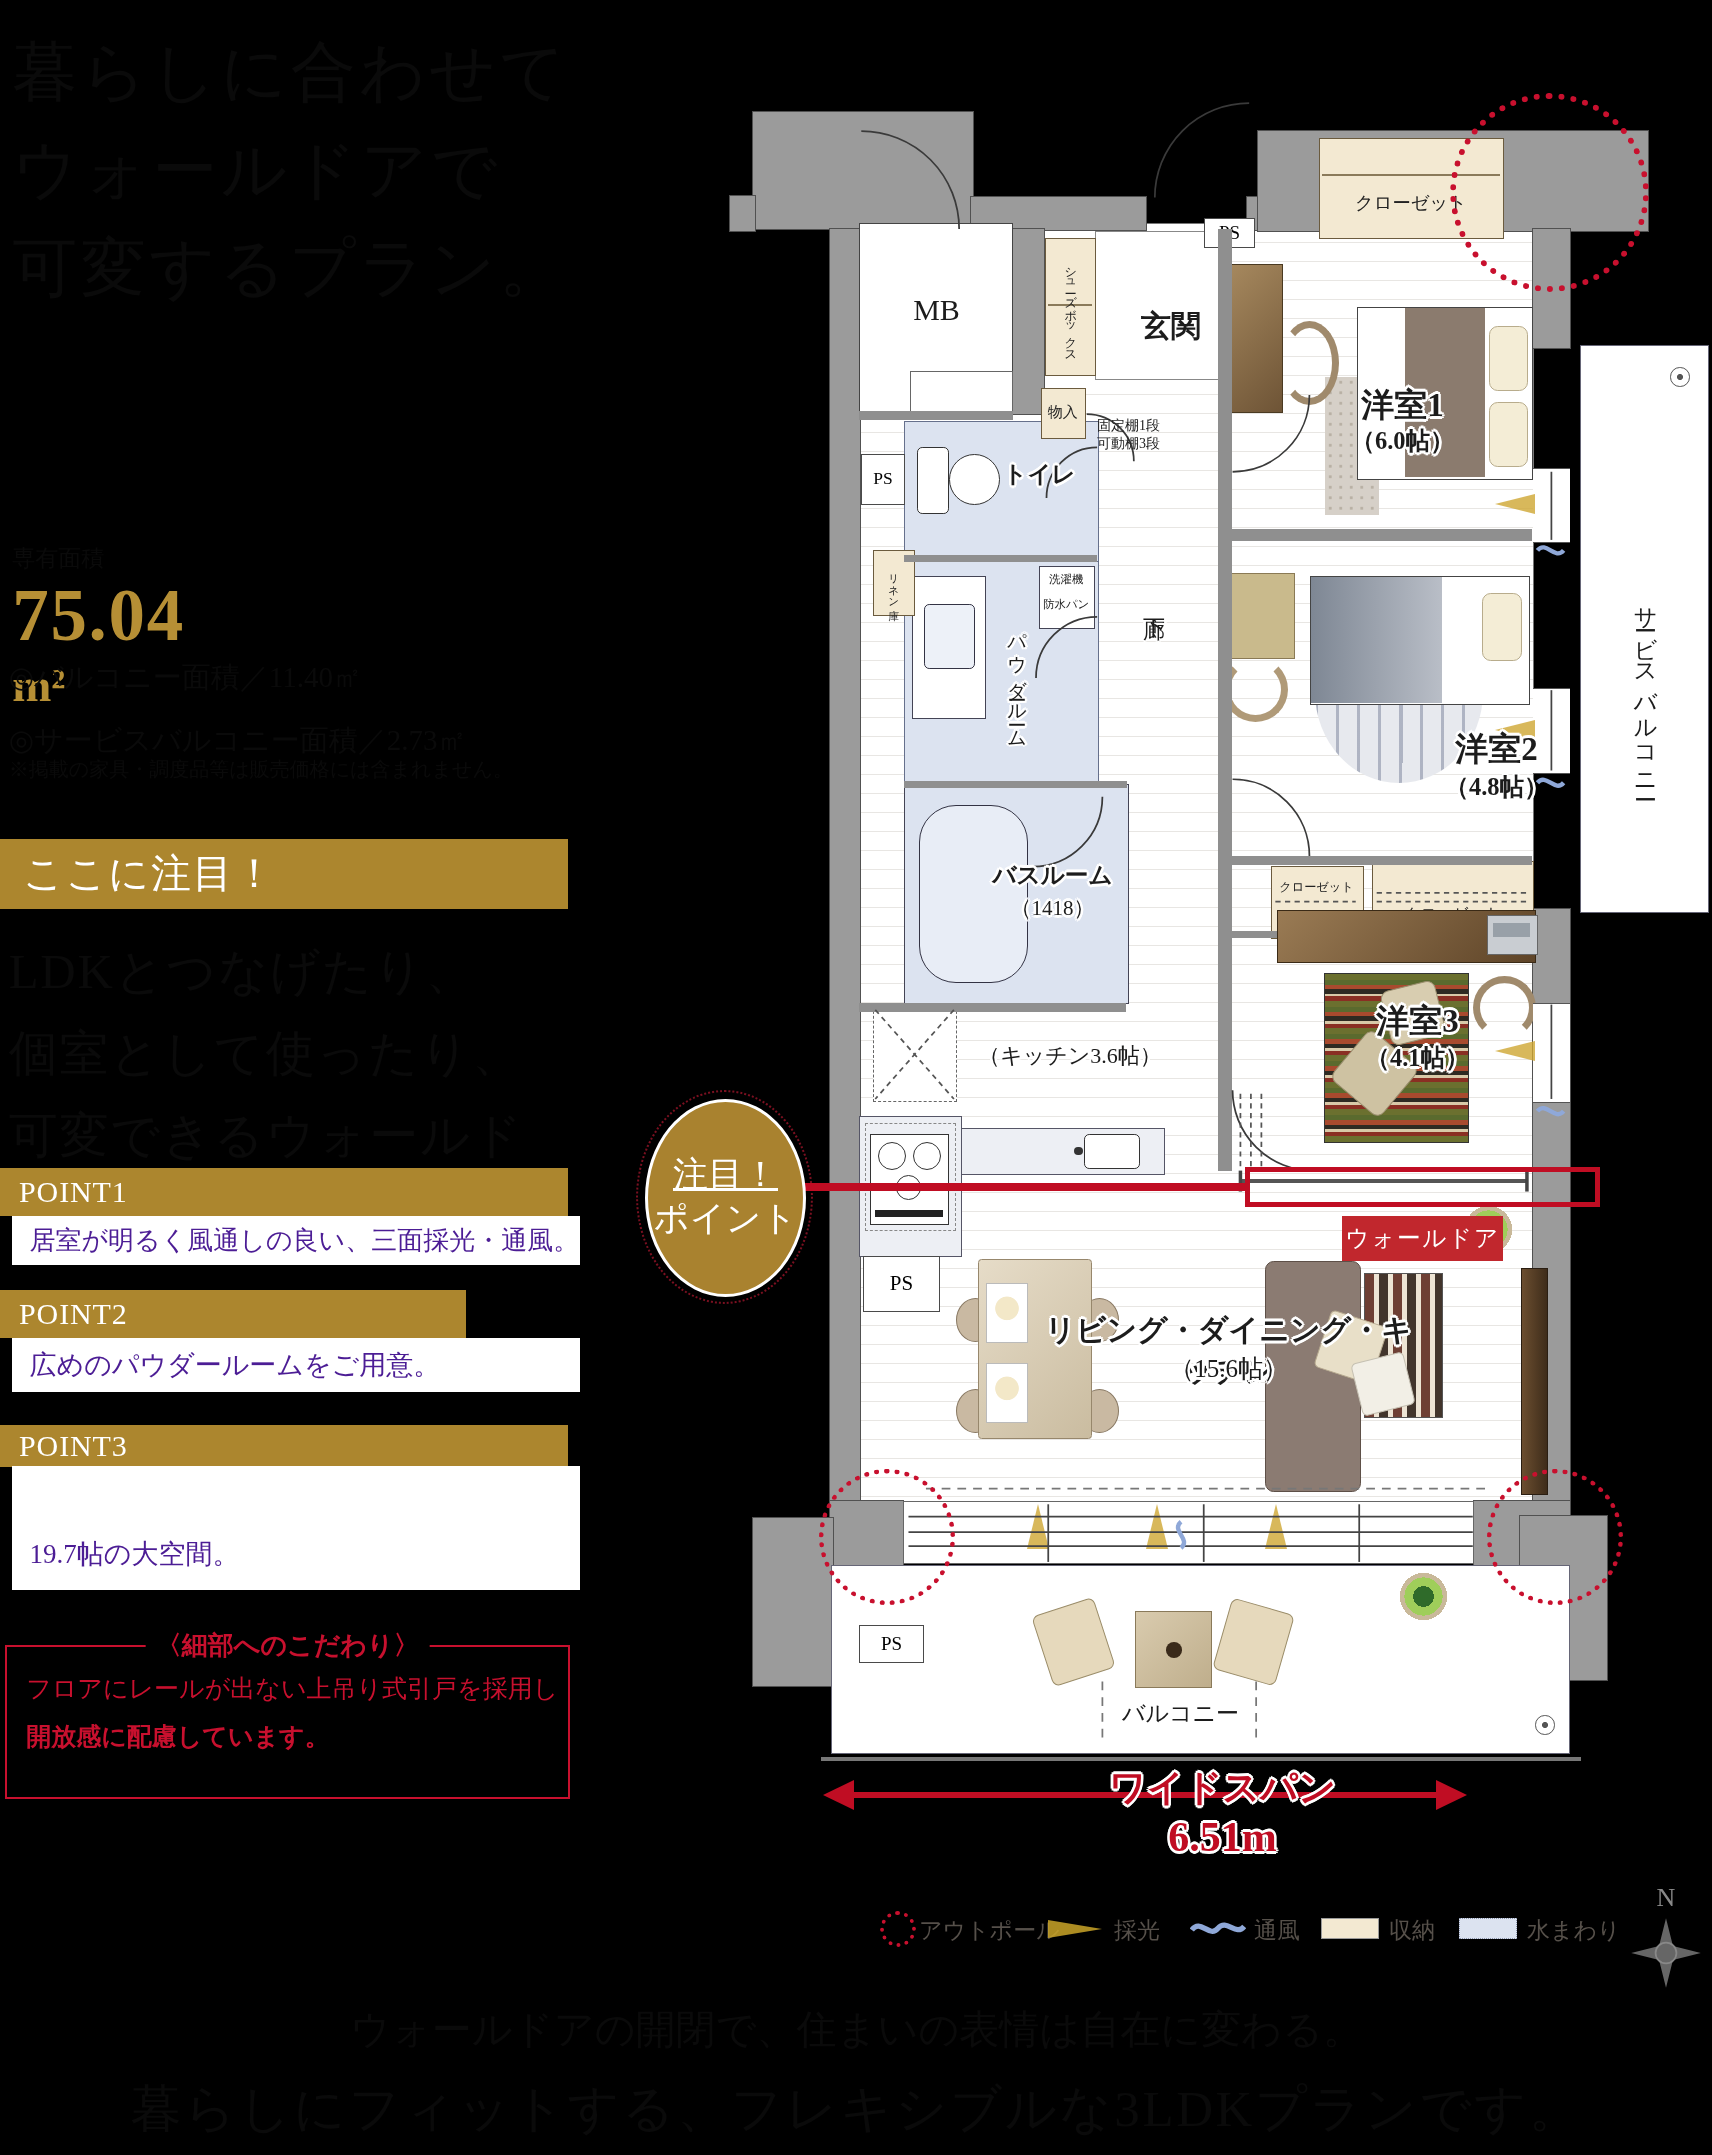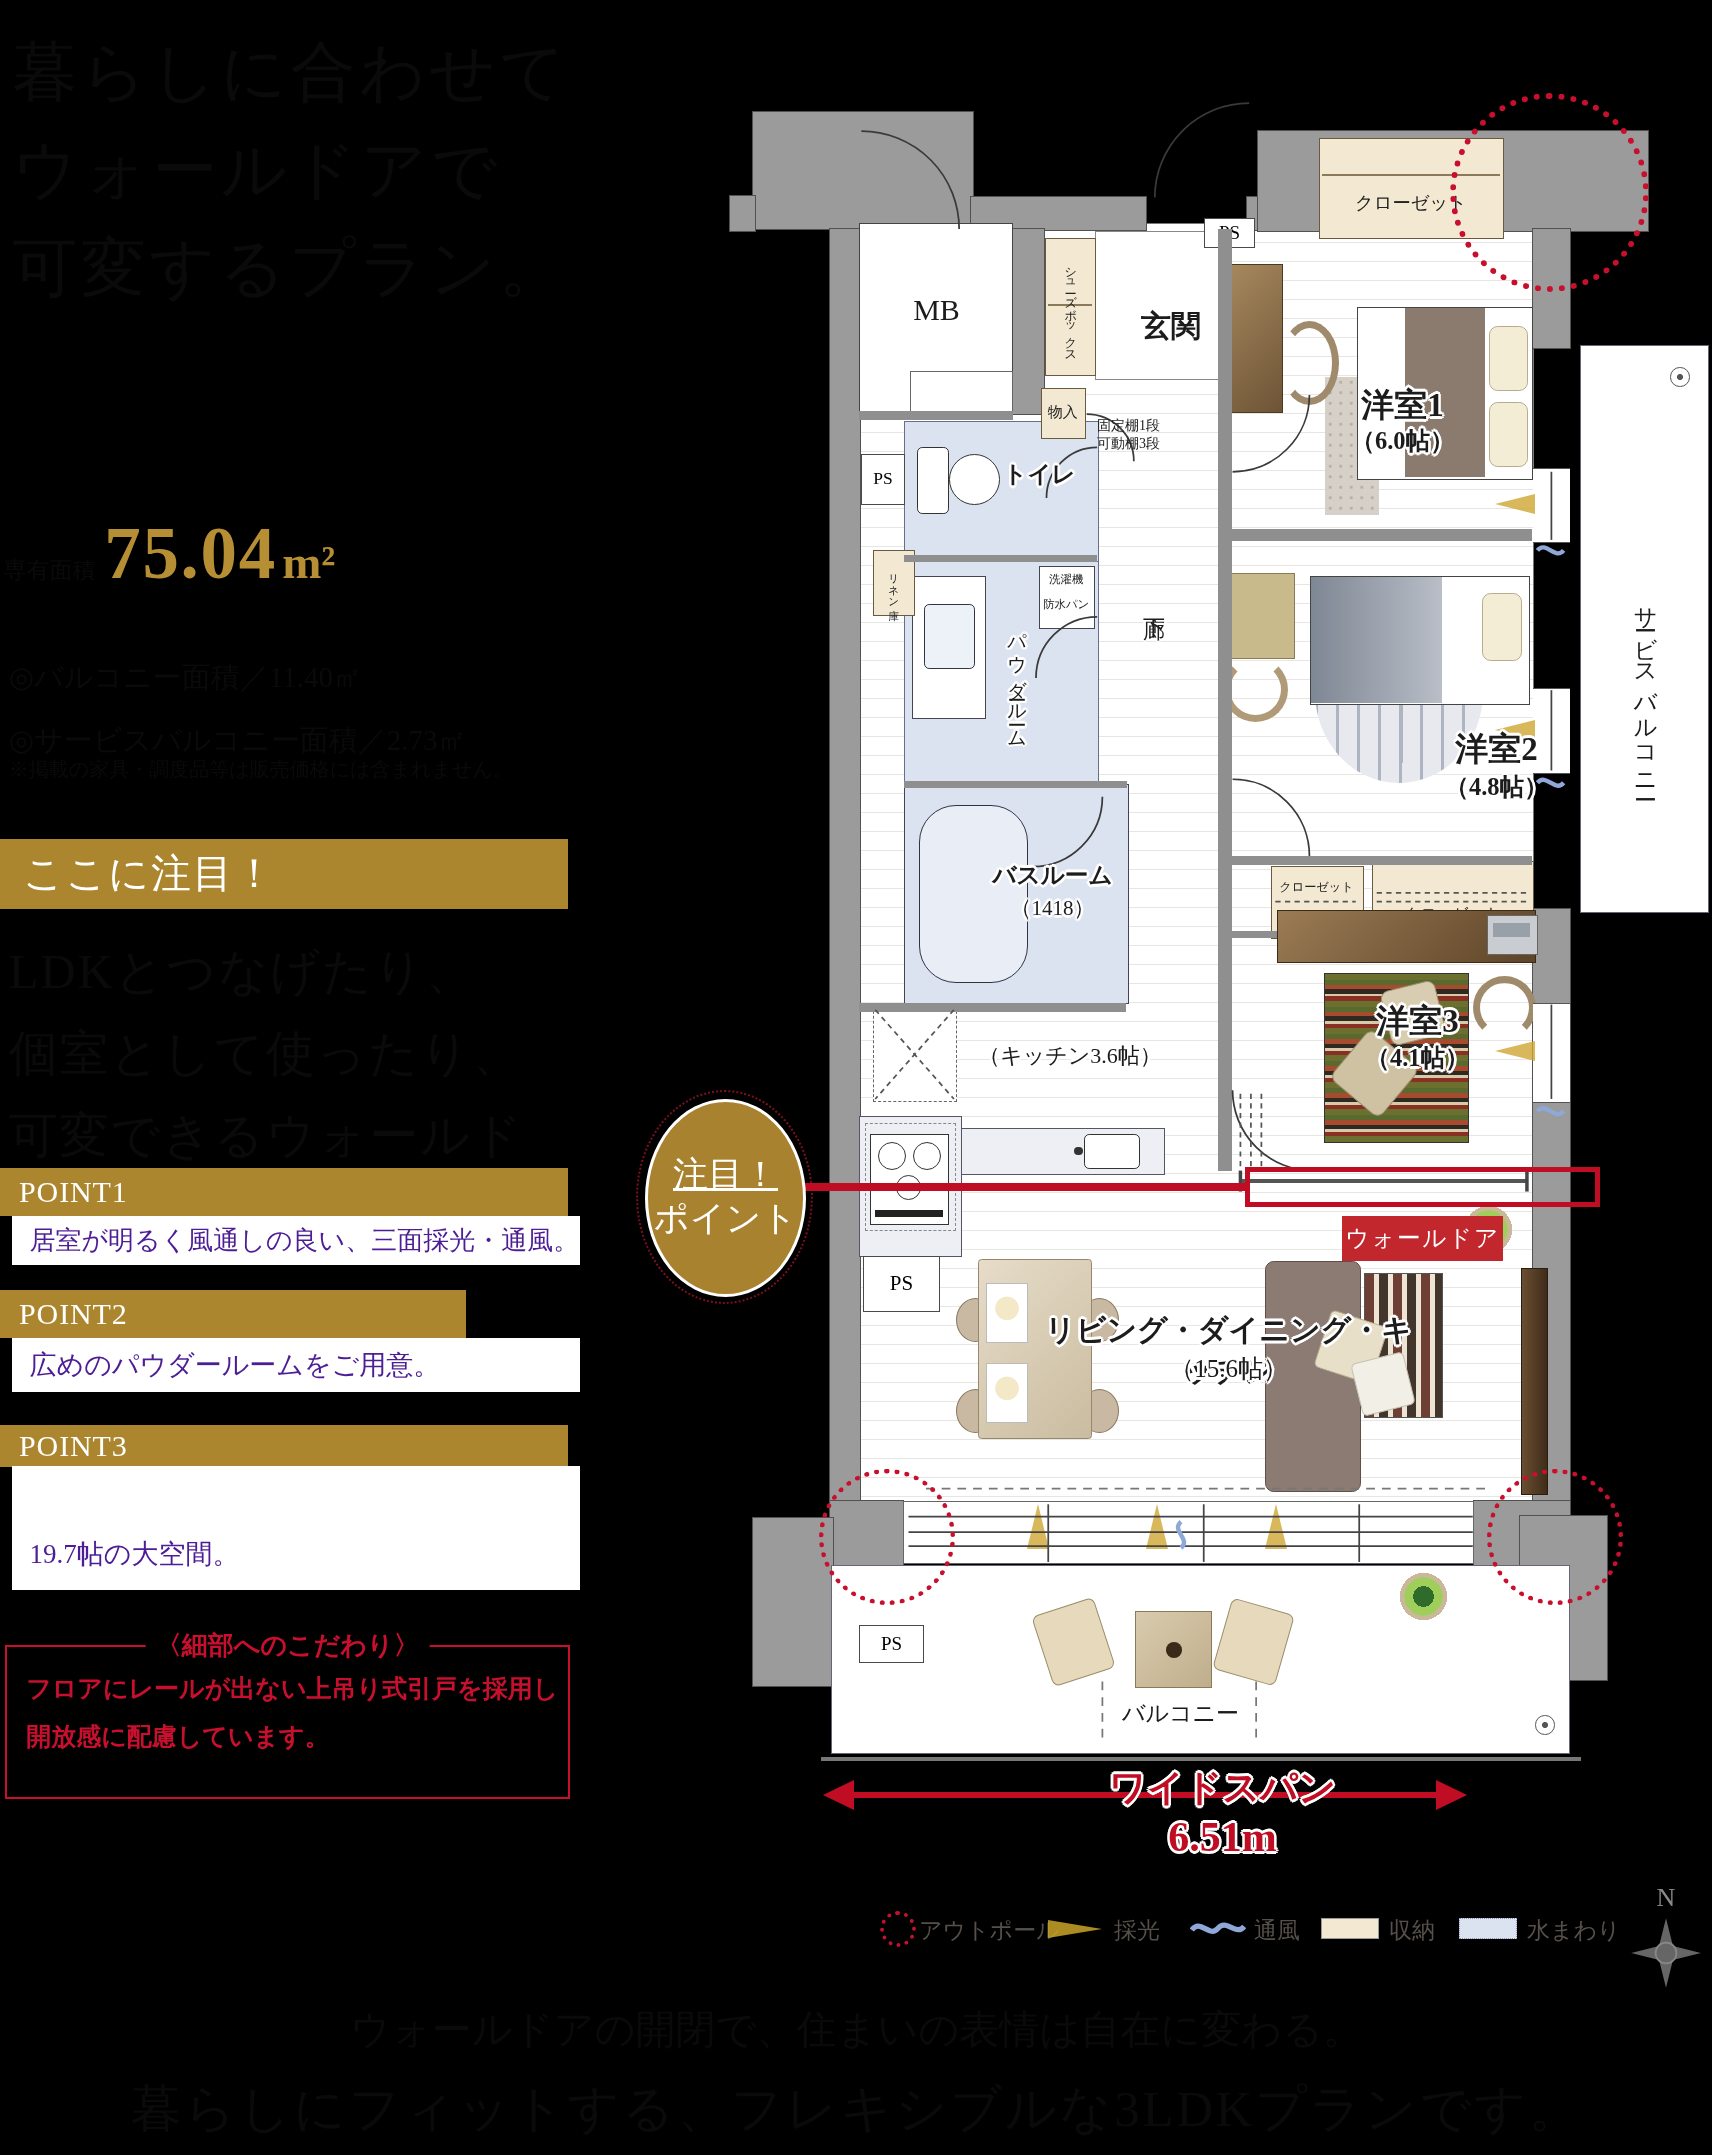--- a/index.html
+++ b/index.html
@@ -33,21 +33,21 @@
 
   <aside class="abs" style="left:0;top:0;width:576px;height:2156px;">
 
     <div class="abs hidden-ink" style="left:12.2px;top:23px;font-size:65px;line-height:98px;letter-spacing:3.5px;">
       <div>暮らしに合わせて</div>
       <div>ウォールドアで</div>
       <div>可変するプラン。</div>
     </div>
 
 
-    <div class="abs" style="left:0;top:512px;width:576px;display:flex;align-items:baseline;padding-left:3.5px;">
+    <div class="abs" style="left:0;top:543px;width:576px;display:flex;align-items:baseline;padding-left:3.5px;flex-direction:column;">
       <span class="hidden-ink" style="font-size:23px;">専有面積</span>
       <span style="font-size:73px;font-weight:bold;color:#B68F35;letter-spacing:1.7px;margin-left:8.7px;">75.04</span>
       <span style="font-size:47px;font-weight:bold;color:#B68F35;margin-left:5.2px;">m²</span>
     </div>
 
     <div class="abs hidden-ink" style="left:8.7px;top:646px;font-size:29px;line-height:63px;">
       <div>◎バルコニー面積／11.40㎡</div>
       <div>◎サービスバルコニー面積／2.73㎡</div>
     </div>
     <div class="abs hidden-ink" style="left:8.7px;top:756px;font-size:20px;">※掲載の家具・調度品等は販売価格には含まれません。</div>
@@ -78,21 +78,21 @@
 
     <div class="goldbar" style="left:0;top:1425px;width:568px;height:42px;">
       <span style="position:absolute;left:19px;line-height:42px;font-size:30px;letter-spacing:0.9px;">POINT3</span>
     </div>
     <div class="whiteband" style="left:0;top:1466px;width:568px;height:124px;">
       <div style="position:absolute;left:17.5px;top:63px;font-size:27px;line-height:51px;">19.7帖の大空間。</div>
     </div>
 
     <div class="abs" style="left:5.2px;top:1645px;width:561px;height:150px;border:2.6px solid #C8102E;">
       <span style="position:absolute;top:-19px;left:50%;transform:translateX(-50%);background:#000;padding:0 10.5px;color:#C8102E;font-size:26px;font-weight:bold;white-space:nowrap;">〈細部へのこだわり〉</span>
-      <div style="position:absolute;left:19px;top:24.5px;color:#C8102E;font-size:25px;font-weight:bold;">フロアにレールが出ない上吊り式引戸を採用し</div>
+      <div style="position:absolute;left:19px;top:24.5px;color:#C8102E;font-size:25px;font-weight:normal;">フロアにレールが出ない上吊り式引戸を採用し</div>
       <div style="position:absolute;left:19px;top:73px;color:#C8102E;font-size:25px;font-weight:bold;">開放感に配慮しています。</div>
     </div>
   </aside>
 
   <section class="abs" style="left:0;top:0;width:1713px;height:2156px;">
 
     <div class="abs plank" style="left:859px;top:223px;width:673px;height:1278px;border:0.9px solid #777;"></div>
 
     <div class="abs" style="left:859px;top:223px;width:154px;height:190px;background:#fff;border:1.7px solid #444;box-sizing:border-box;z-index:2;"></div>
     <div class="abs" style="left:910px;top:371px;width:101px;height:39px;background:#fff;border:0.9px solid #666;z-index:2;"></div>

